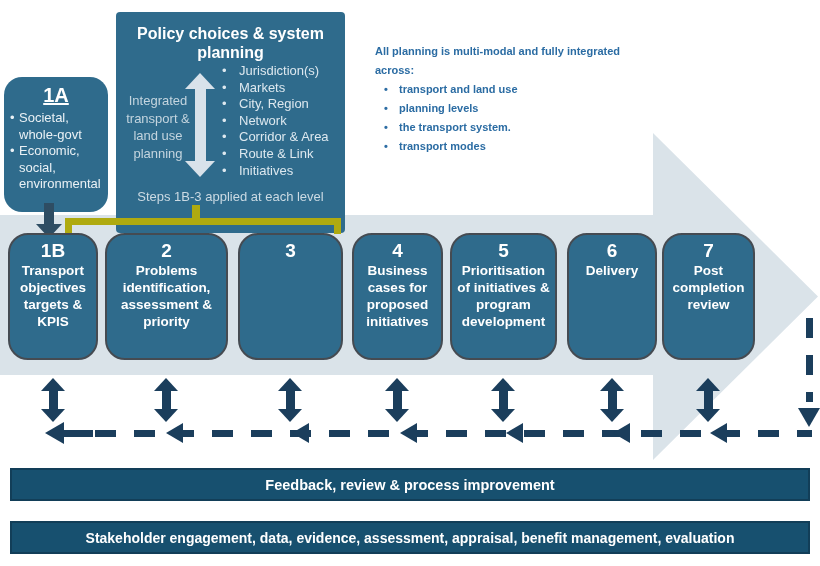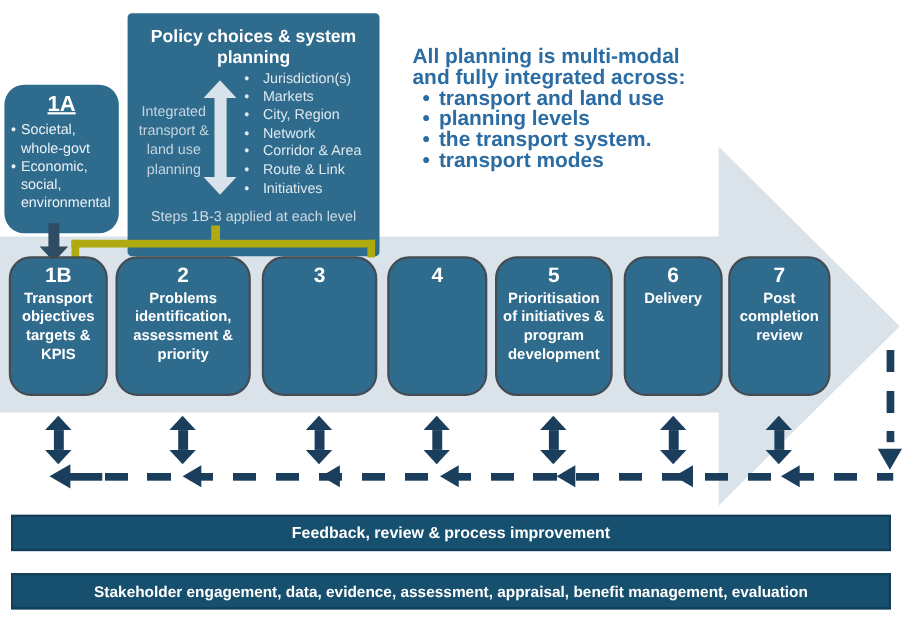--- a/index.html
+++ b/index.html
@@ -31,21 +31,21 @@
   .pol-arrow .shaft{width:11px;height:72px;margin:0 auto;background:var(--light-arrow,#D8E2EA);}
   .pol-arrow .down{width:0;height:0;margin:0 auto;border-left:15px solid transparent;
     border-right:15px solid transparent;border-top:16px solid var(--light-arrow,#D8E2EA);}
   .pol-list{position:absolute;left:102px;top:51px;margin:0;padding:0;list-style:none;
     font-size:13px;line-height:16.6px;color:#DDE8EF;}
   .pol-list li{position:relative;padding-left:21px;}
   .pol-list li::before{content:"\2022";position:absolute;left:4px;}
   .pol-footer{position:absolute;top:177px;left:0;width:100%;text-align:center;
     font-size:13px;color:#CBDAE3;}
   
-  .note{left:375px;top:42px;width:258px;color:var(--note-text,#2B6CA3);font-size:19px;
+  .note{left:375px;top:42px;width:258px;color:var(--note-text,#2B6CA3);font-size:11px;
     font-weight:600;line-height:19px;}
   .note-list{margin:0;padding:0;list-style:none;}
   .note-list li{position:relative;padding-left:24px;}
   .note-list li::before{content:"\2022";position:absolute;left:9px;}
   
   .olive{background:var(--olive,#AFAA10);}
   .ol-stem{left:192px;top:205px;width:8px;height:17px;}
   .ol-bar{left:65px;top:218px;width:276px;height:7px;}
   .ol-dropL{left:65px;top:218px;width:7px;height:16px;}
   .ol-dropR{left:334px;top:218px;width:7px;height:16px;}
@@ -148,20 +148,21 @@
 </div>
 <div class="stepbox s2">
   <div class="stepnum">2</div>
   <div class="steplabel">Problems identification, assessment &amp; priority</div>
 </div>
 <div class="stepbox s3">
   <div class="stepnum">3</div>
 </div>
 <div class="stepbox s4">
   <div class="stepnum">4</div>
+  <div class="steplabel">Business cases for proposed initiatives</div>
 </div>
 <div class="stepbox s5">
   <div class="stepnum">5</div>
   <div class="steplabel">Prioritisation of initiatives &amp; program development</div>
 </div>
 <div class="stepbox s6">
   <div class="stepnum">6</div>
   <div class="steplabel">Delivery</div>
 </div>
 <div class="stepbox s7">

